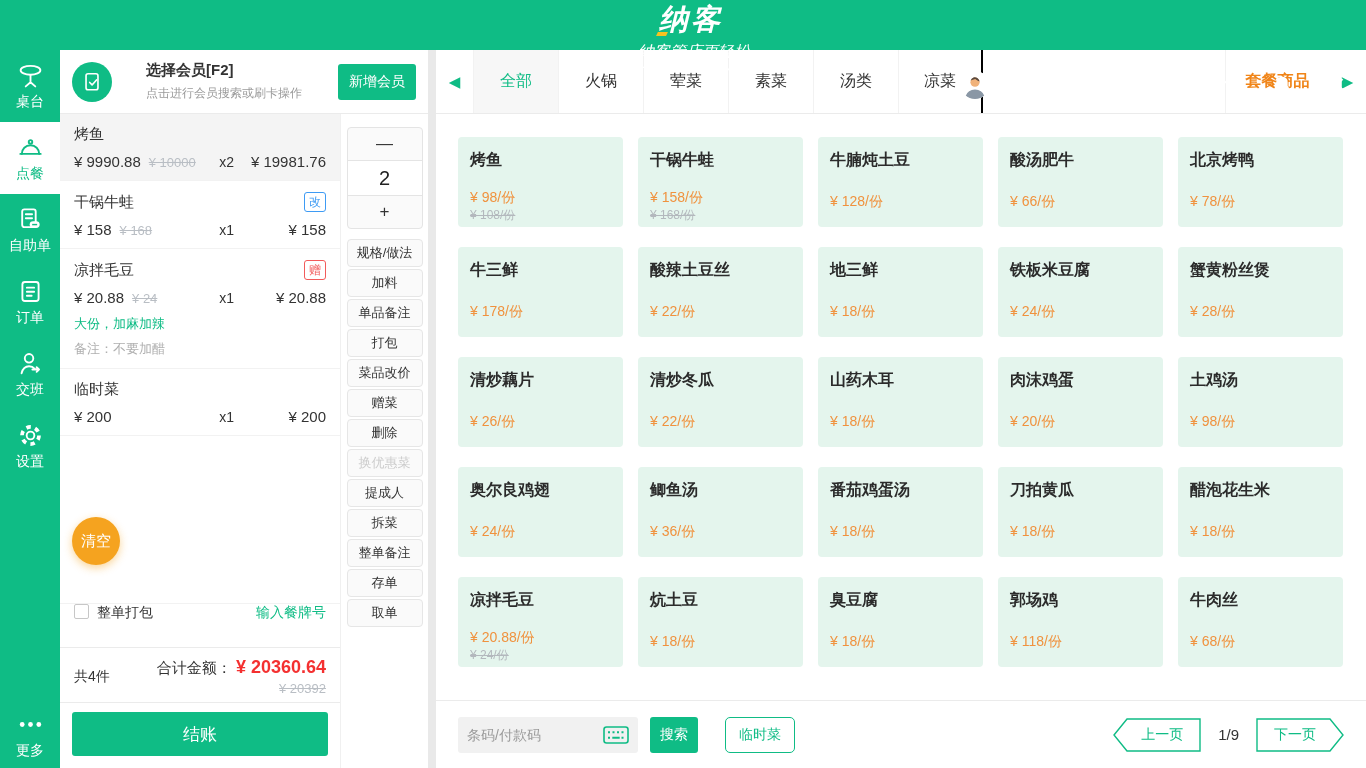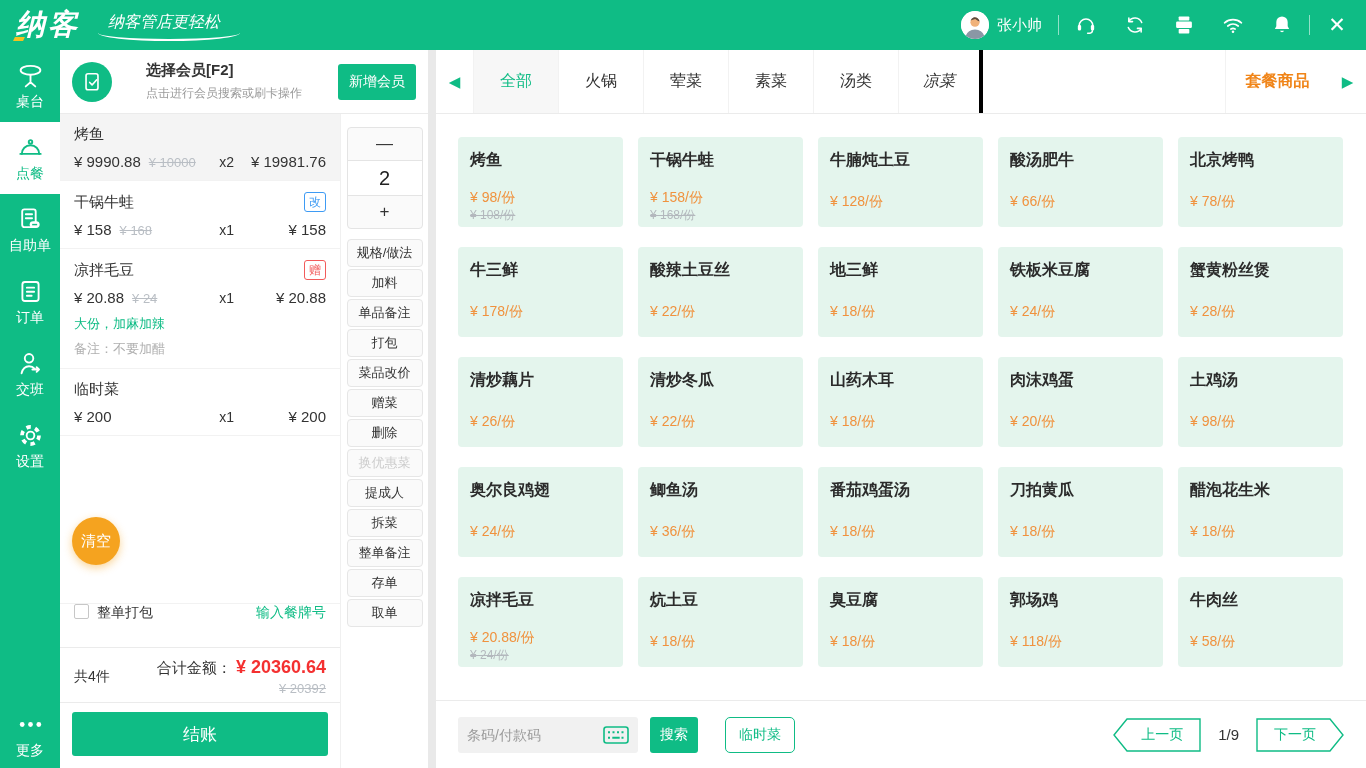--- a/index.html
+++ b/index.html
@@ -5,21 +5,21 @@
   :root{
     --green:#0fbc85; --green-dark:#0aa873;
     --mint:#e4f5ed; --price-orange:#f0923e; --orange:#f5a31f; --combo-orange:#f08519;
     --red:#f43030; --txt:#333; --gray:#999; --strike:#b9bec4; --line:#ebebeb;
   }
   *{box-sizing:border-box;margin:0;padding:0;font-family:"Liberation Sans","DejaVu Sans",sans-serif;}
   html,body{width:1366px;height:768px;overflow:hidden;background:#e9e9e9;}
   .ctr{display:flex;align-items:center;justify-content:center;}
 
   
-  .topbar{height:50px;background:var(--green);display:flex;align-items:center;color:#fff;position:relative;}
+  .topbar{height:50px;background:var(--green);display:flex;align-items:center;color:#fff;position:relative;flex-direction:column;}
   .logo{font-size:29px;font-weight:800;font-style:italic;letter-spacing:3px;margin-left:16px;position:relative;}
   .logo::after{content:"";position:absolute;left:-2px;bottom:4px;width:10px;height:4px;background:#f5c21f;transform:skewX(-25deg);}
   .slogan{margin-left:22px;font-size:16px;font-style:italic;position:relative;padding:2px 6px 8px;}
   .slogan::after{content:"";position:absolute;left:-4px;right:-14px;bottom:0;height:14px;border-bottom:2px solid #fff;border-radius:50%;}
   .tb-right{margin-left:auto;display:flex;align-items:center;margin-right:18px;}
   .avatar{width:28px;height:28px;border-radius:50%;overflow:hidden;background:#fff;}
   .username{font-size:15px;margin-left:8px;}
   .tb-div{width:1px;height:20px;background:rgba(255,255,255,.55);margin:0 16px;}
   .tb-icons{display:flex;align-items:center;gap:27px;}
   .tb-icon{width:22px;height:22px;cursor:pointer;}
@@ -79,21 +79,21 @@
   .qty-btn{height:32px;font-size:17px;color:var(--txt);cursor:pointer;}
   .qty-val{height:36px;background:#fff;border-top:1px solid #e4e4e4;border-bottom:1px solid #e4e4e4;font-size:20px;color:#222;}
   .op-btn{width:76px;height:28px;flex:none;background:#fafafa;border:1px solid #e6e6e6;border-radius:4px;font-size:13px;color:var(--txt);cursor:pointer;}
   .op-btn.disabled{color:#ccc;cursor:default;}
 
   
   .main{flex:1;background:#fff;display:flex;flex-direction:column;min-width:0;}
   .tabs-row{height:64px;border-bottom:1px solid var(--line);display:flex;align-items:stretch;flex:none;}
   .tab-arrow{width:37px;color:var(--green);font-size:15px;cursor:pointer;}
   .tab{width:85px;font-size:16px;color:var(--txt);border-left:1px solid #f2f2f2;cursor:pointer;}
-  .tab:last-of-type{border-right:4px solid #000000;font-style:italic;}
+  .tab:last-of-type{border-right:2px solid #000000;}
   .tab.active{background:#f7f7f7;color:var(--green);}
   .tabs-spacer{flex:1;}
   .combo-tab{width:104px;font-size:16px;font-weight:bold;color:var(--combo-orange);border-left:1px solid #f2f2f2;cursor:pointer;}
 
   .menu-grid{flex:1;padding:23px 22px 0;display:grid;grid-template-columns:repeat(5,165px);grid-auto-rows:90px;gap:20px 15px;align-content:start;}
   .menu-card{background:var(--mint);border-radius:4px;position:relative;padding:13px 12px;cursor:pointer;}
   .mc-name{font-size:16px;font-weight:600;color:#2b2b2b;}
   .mc-price{position:absolute;left:12px;bottom:16px;font-size:14px;color:var(--price-orange);}
   .menu-card.has-orig .mc-price{bottom:20px;}
   .mc-orig{position:absolute;left:12px;bottom:3px;font-size:12px;color:#b3b8bd;text-decoration:line-through;}
@@ -474,21 +474,21 @@
         <div class="menu-card">
           <div class="mc-name">臭豆腐</div>
           <div class="mc-price">¥ 18/份</div>
         </div>
         <div class="menu-card">
           <div class="mc-name">郭场鸡</div>
           <div class="mc-price">¥ 118/份</div>
         </div>
         <div class="menu-card">
           <div class="mc-name">牛肉丝</div>
-          <div class="mc-price">¥ 58/份</div>
+          <div class="mc-price">¥ 68/份</div>
         </div>
       </div>
 
     <div class="bottom-bar">
       <div class="search-box">
         <input class="search-input" placeholder="条码/付款码" style="">
         <span class="kb-icon">
           <svg viewBox="0 0 26 18" fill="none" stroke="#0fbc85" stroke-width="1.6">
               <rect x="1" y="1" width="24" height="16" rx="2.5"></rect>
               <path d="M5 6.2h2 M9.5 6.2h2 M14 6.2h2 M18.5 6.2h2 M5 11.8h2 M9.3 11.8h7.4 M18.5 11.8h2" stroke-width="2"></path>

